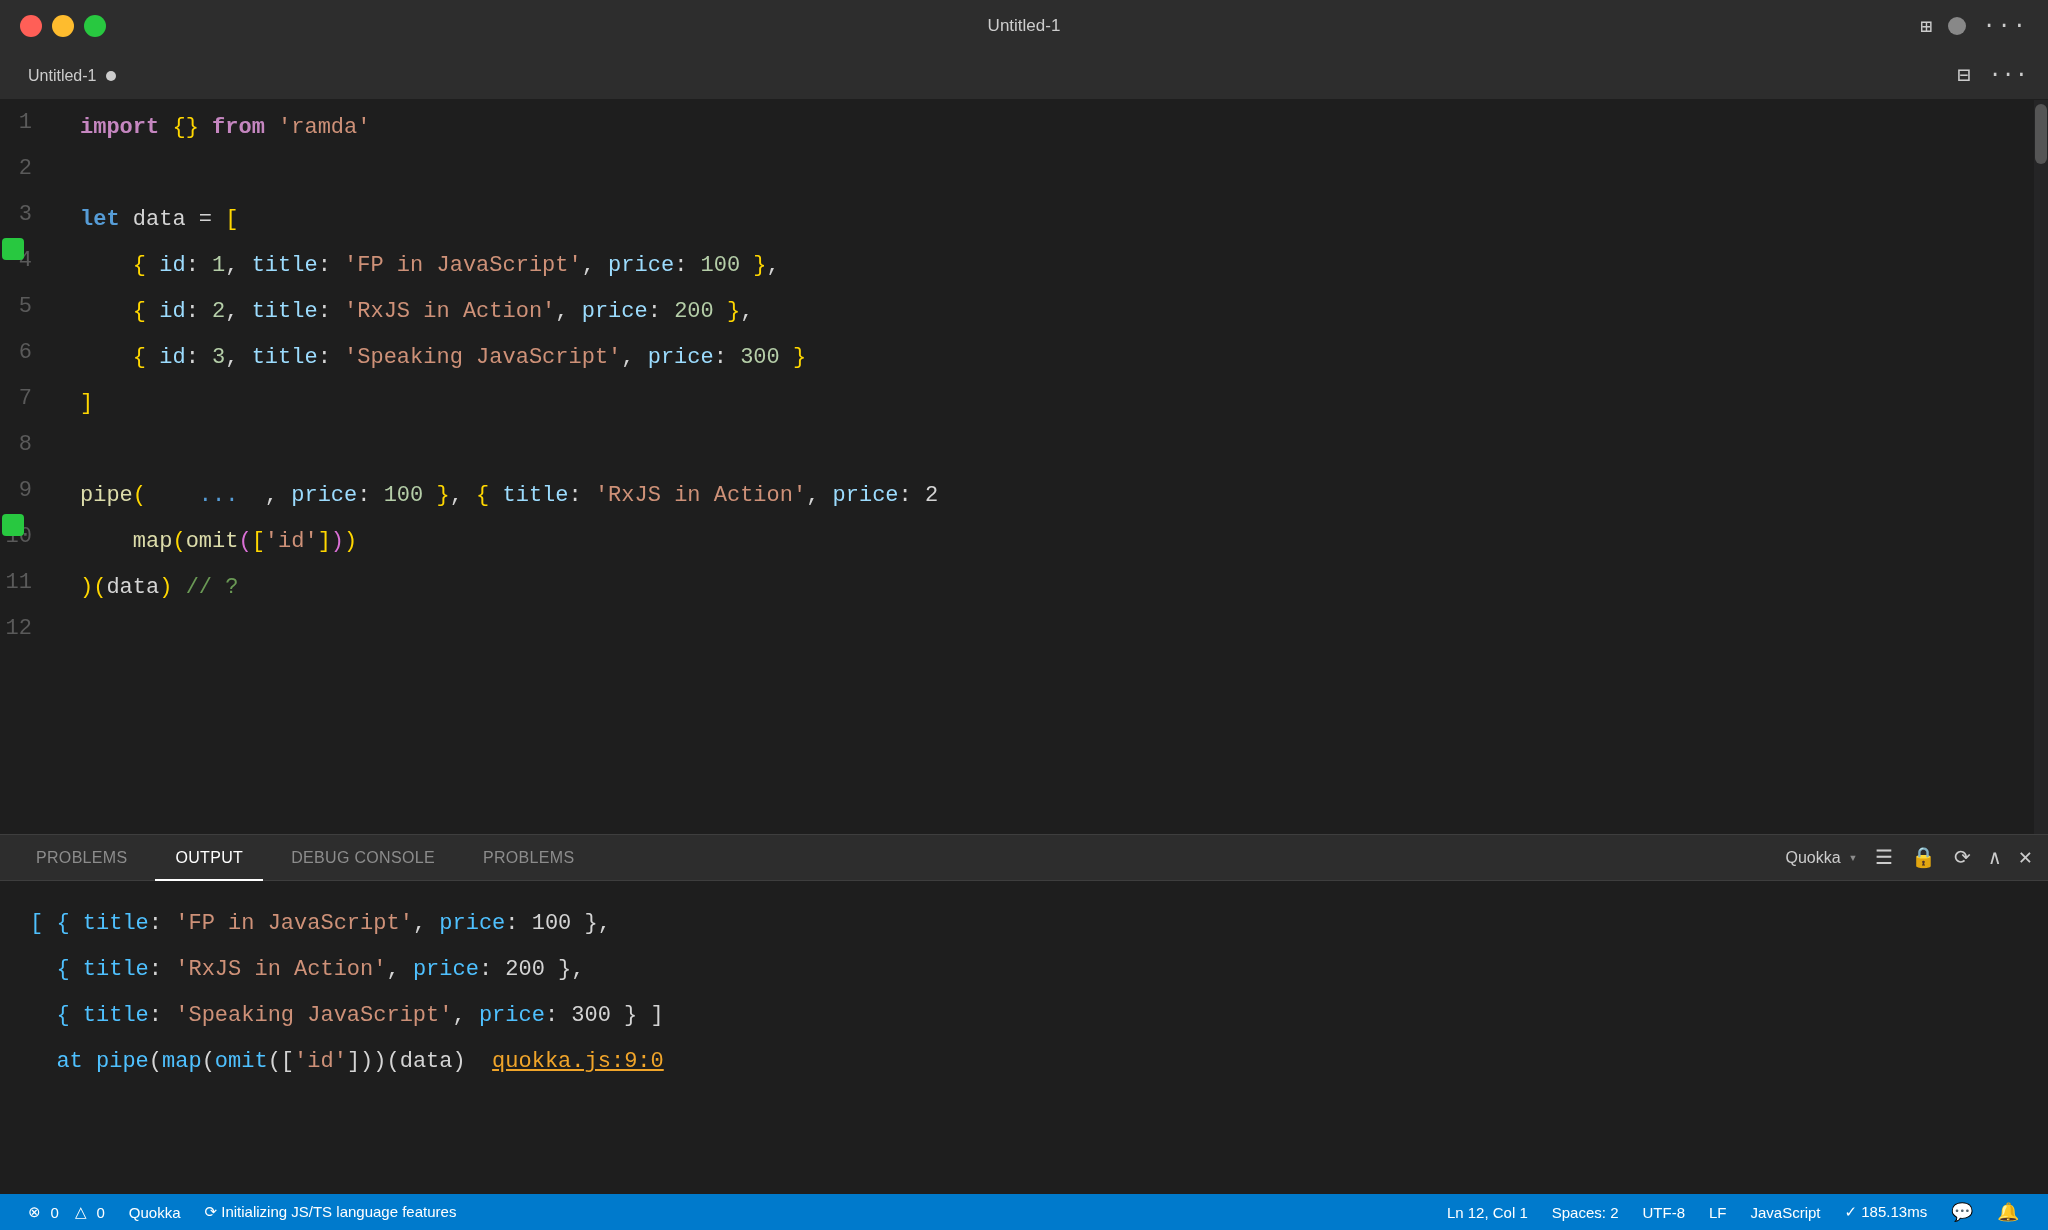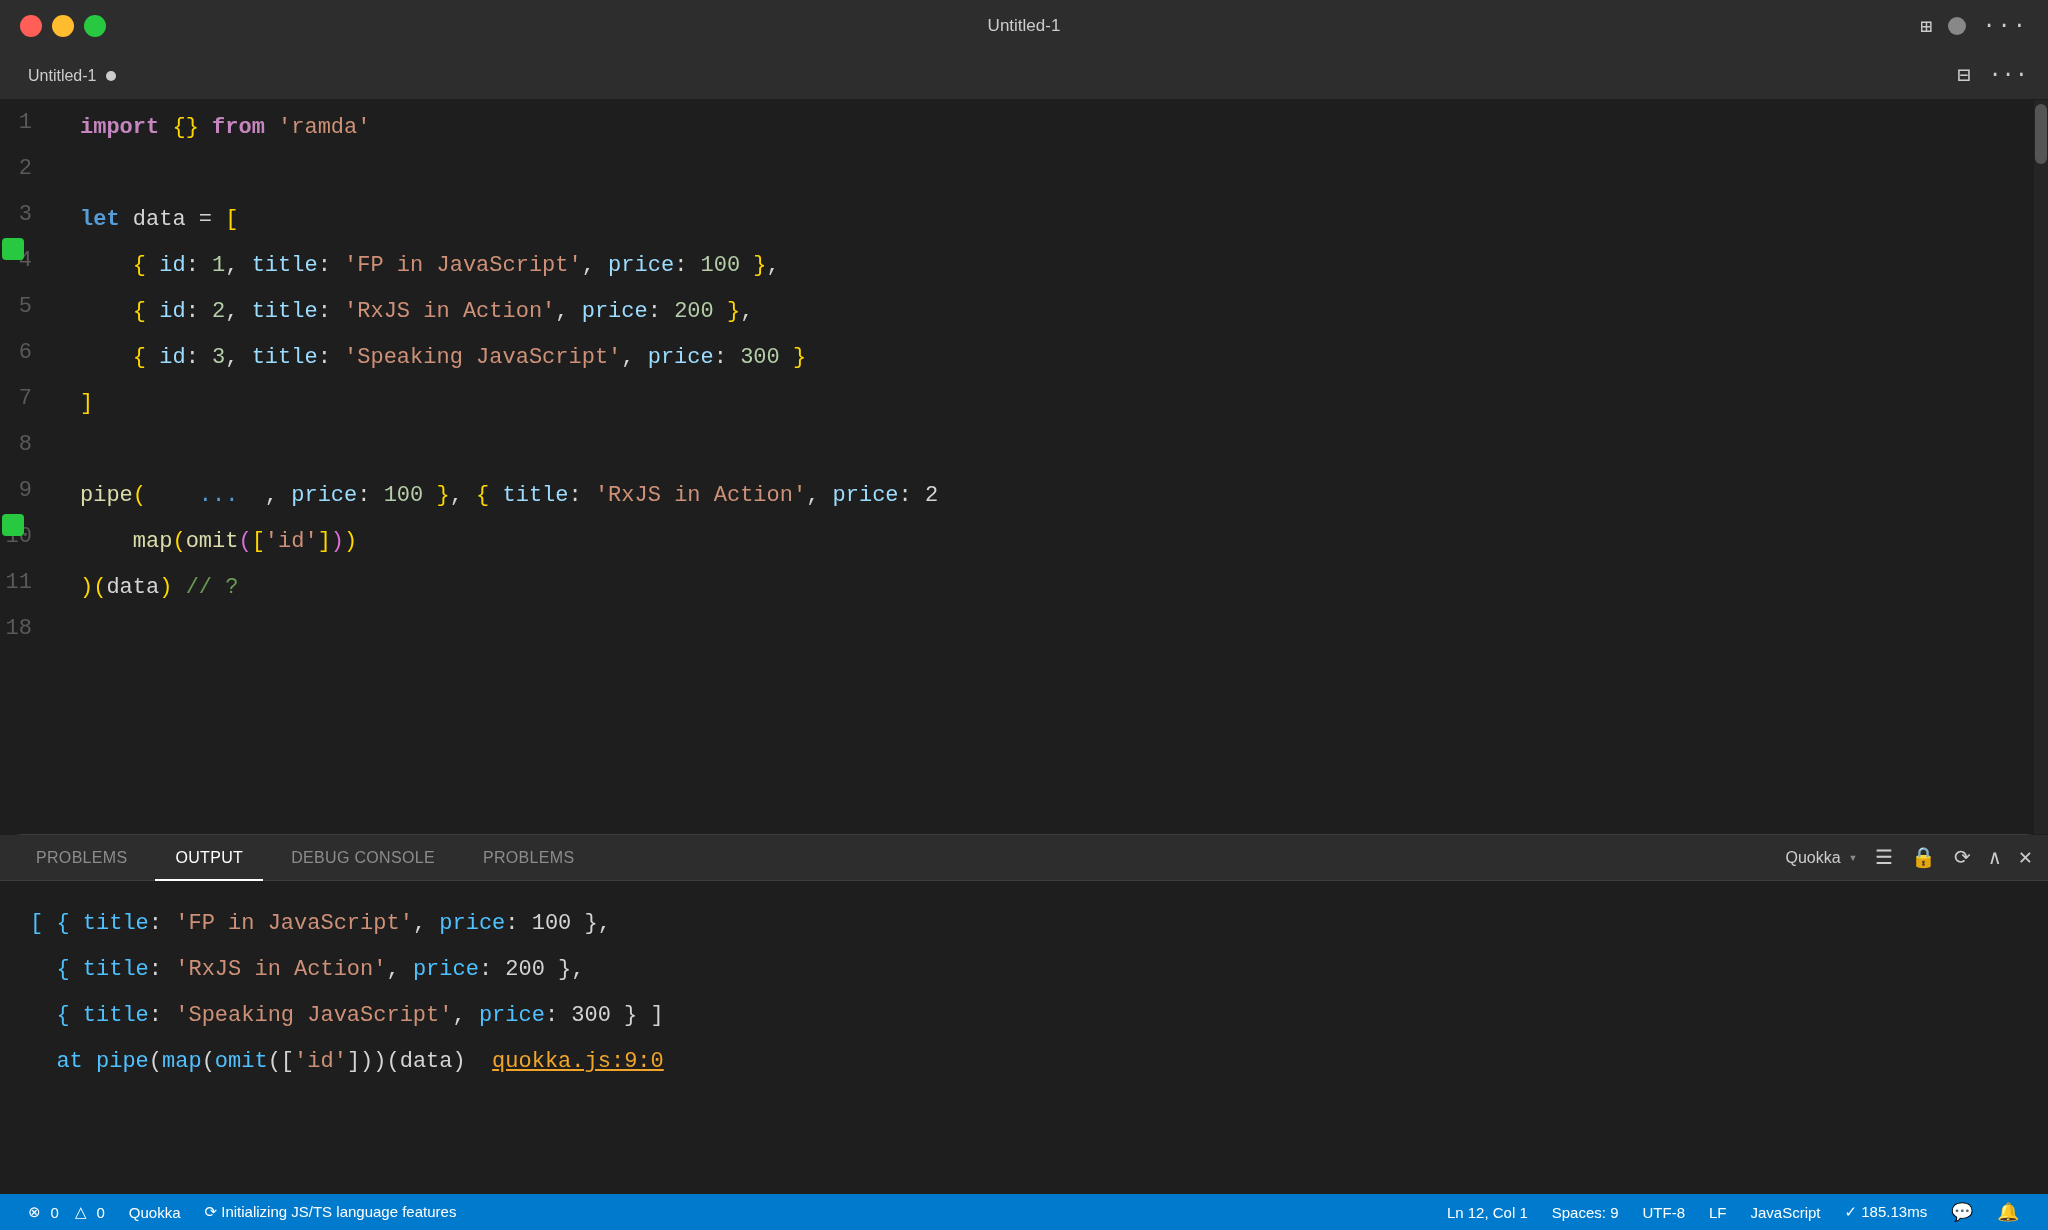--- a/index.html
+++ b/index.html
@@ -183,21 +183,20 @@
     }
 
     
     .panel-area {
       background: #1e1e1e;
       border-top: 1px solid #3e3e3e;
       display: flex;
       flex-direction: column;
       height: 360px;
       flex-shrink: 0;
-      border-radius: 22px;
     }
 
     .panel-tabs {
       display: flex;
       background: #2d2d2d;
       height: 46px;
       align-items: center;
       border-bottom: 1px solid #3e3e3e;
       padding-left: 16px;
       gap: 8px;
@@ -339,21 +338,21 @@
       <div style="height:46px;line-height:46px;font-size:22px;color:#5a5a5a;text-align:right;padding-right:24px;">2</div>
       <div style="height:46px;line-height:46px;font-size:22px;color:#5a5a5a;text-align:right;padding-right:24px;">3</div>
       <div style="height:46px;line-height:46px;font-size:22px;color:#5a5a5a;text-align:right;padding-right:24px;">4</div>
       <div style="height:46px;line-height:46px;font-size:22px;color:#5a5a5a;text-align:right;padding-right:24px;">5</div>
       <div style="height:46px;line-height:46px;font-size:22px;color:#5a5a5a;text-align:right;padding-right:24px;">6</div>
       <div style="height:46px;line-height:46px;font-size:22px;color:#5a5a5a;text-align:right;padding-right:24px;">7</div>
       <div style="height:46px;line-height:46px;font-size:22px;color:#5a5a5a;text-align:right;padding-right:24px;">8</div>
       <div style="height:46px;line-height:46px;font-size:22px;color:#5a5a5a;text-align:right;padding-right:24px;">9</div>
       <div style="height:46px;line-height:46px;font-size:22px;color:#5a5a5a;text-align:right;padding-right:24px;">10</div>
       <div style="height:46px;line-height:46px;font-size:22px;color:#5a5a5a;text-align:right;padding-right:24px;">11</div>
-      <div style="height:46px;line-height:46px;font-size:22px;color:#5a5a5a;text-align:right;padding-right:24px;">18</div>
+      <div style="height:46px;line-height:46px;font-size:22px;color:#5a5a5a;text-align:right;padding-right:24px;">12</div>
     </div>
 
     <div class="code-area">
 
       <div class="code-line">
         <span class="kw-import">import</span>
         <span class="plain"> </span>
         <span class="bracket-yellow">{</span>
         <span class="bracket-yellow">}</span>
         <span class="plain"> </span>
@@ -581,21 +580,21 @@
     <span>Quokka</span>
   </div>
   <div class="status-section">
     <span>⟳  Initializing JS/TS language features</span>
   </div>
   <div class="status-right">
     <div class="status-section">
       <span>Ln 12, Col 1</span>
     </div>
     <div class="status-section">
-      <span>Spaces: 9</span>
+      <span>Spaces: 2</span>
     </div>
     <div class="status-section">
       <span>UTF-8</span>
     </div>
     <div class="status-section">
       <span>LF</span>
     </div>
     <div class="status-section">
       <span>JavaScript</span>
     </div>

